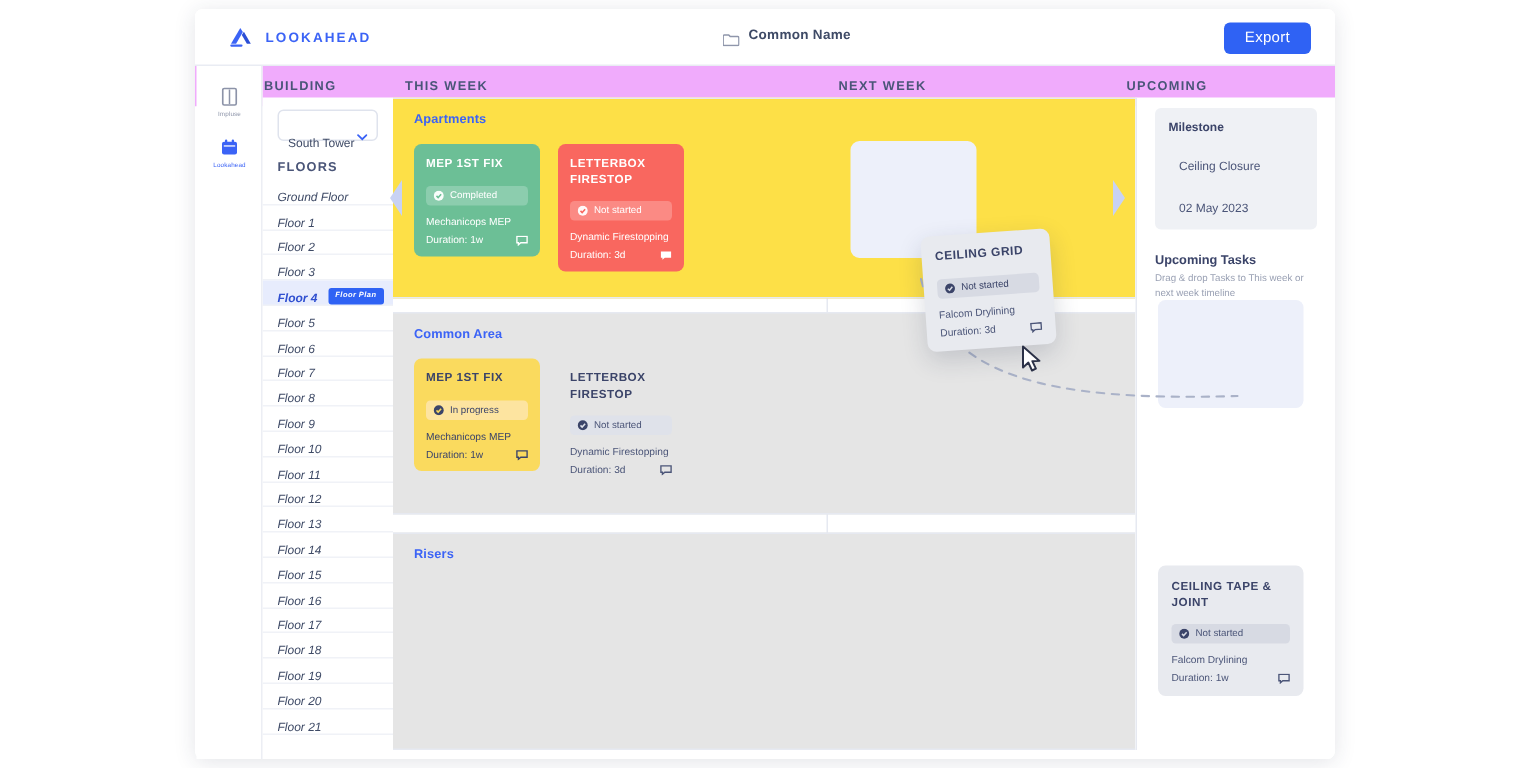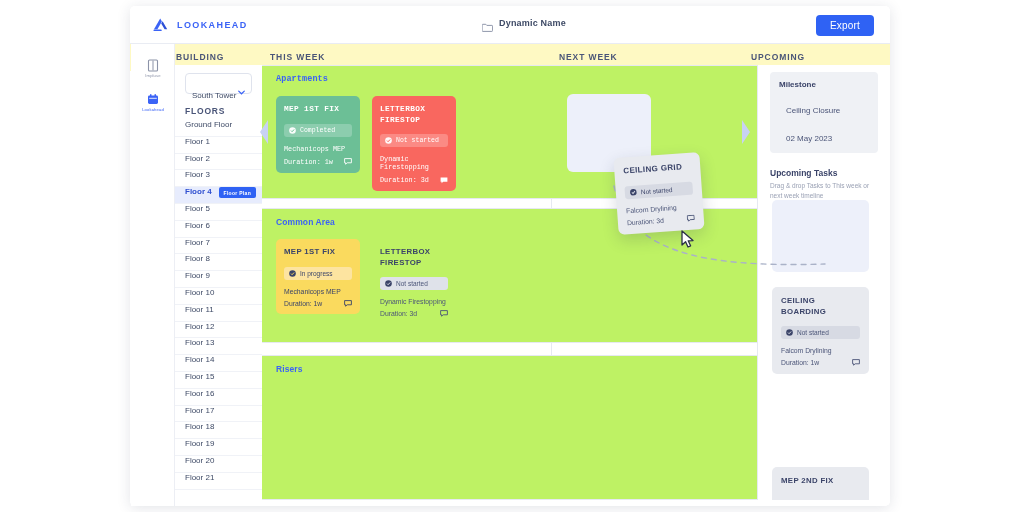--- a/index.html
+++ b/index.html
@@ -61,21 +61,21 @@
     font-family: "Liberation Sans", sans-serif;
     font-size: 10px; font-weight: normal;
     padding: 5px 14px; cursor: pointer;
     letter-spacing: .2px;
   }
 
   
   .colheader {
     position: absolute; left: 0; top: 38px;
     width: 760px; height: 27px;
-    background: #fef9c3;
+    background: #f0abfc;
   }
   .colheader .ch {
     position: absolute; top: 8px;
     font-size: 8.5px; font-weight: bold;
     color: #4a5578; letter-spacing: .9px;
   }
   .ch-building { left: 46px; }
   .ch-this     { left: 140px; }
   .ch-next     { left: 429px; }
   .ch-upcoming { left: 621px; }
@@ -123,26 +123,27 @@
   .select-value { font-size: 8px; color: #3e4a66; margin-top: 24px; }
   .chev { width: 7px; height: 5px; display: block; }
   .floors-title {
     margin: 12px 0 4px 10px;
     font-size: 8.5px; font-weight: bold;
     color: #4a5578; letter-spacing: .8px;
   }
   .floor-list { margin: 0; padding: 0; list-style: none; }
   .floor-row {
     height: 16.8px;
-    display: flex; align-items: flex-start;
+    display: flex; align-items: flex-end;
     justify-content: space-between;
     padding: 0 6px 0 10px;
     font-size: 8px; color: #3e4a66;
     border-bottom: 1px solid #f0f2f7;
     cursor: pointer;
+    font-style: italic;
   }
   .floor-row.selected {
     background: #e7ecfd; color: #2f4fd0; font-weight: bold;
   }
   .floorplan-badge {
     background: #2f62f4; color: #fff;
     font-size: 5px; font-weight: bold;
     padding: 2.5px 5px; border-radius: 2px;
     letter-spacing: .3px;
   }
@@ -154,25 +155,25 @@
     background: #ffffff;
     overflow: hidden;
   }
   .divider-v {
     position: absolute; top: 0; width: 1px; height: 435px;
     background: #e6e9f1;
   }
 
   .group {
     position: absolute; left: 0; width: 495px;
-    background: #bef264;
+    background: #e5e5e5;
     border-top: 1px solid #e6e9f1;
     border-bottom: 1px solid #e6e9f1;
   }
-  .group.white { background: #bef264; font-family: Liberation Mono, monospace; }
+  .group.white { background: #fde047; }
   .group-title {
     position: absolute; left: 14px; top: 8px;
     font-size: 8.5px; font-weight: bold;
     color: #3b63f6; letter-spacing: .1px;
   }
 
   
   .card {
     position: absolute;
     width: 84px; border-radius: 5px;
@@ -342,21 +343,21 @@
         </span>
         <span class="logo-text">LOOKAHEAD</span>
       </div>
 
       <div class="project-chip">
         <span class="folder-icon">
           <svg viewBox="0 0 11 10" width="11" height="10">
             <path d="M.8 2.3h3l1 1.1h5.1c.4 0 .7.3.7.7v4.6c0 .4-.3.7-.7.7H.8a.7.7 0 0 1-.7-.7V3a.7.7 0 0 1 .7-.7Z" fill="none" stroke="#8f96ab" stroke-width="1"></path>
           </svg>
         </span>
-        <span class="project-name">Dynamic Name</span>
+        <span class="project-name">Common Name</span>
       </div>
 
       <button class="export-btn">Export</button>
     </div>
 
     <div class="colheader">
       <span class="ch ch-building">BUILDING</span>
       <span class="ch ch-this">THIS WEEK</span>
       <span class="ch ch-next">NEXT WEEK</span>
       <span class="ch ch-upcoming">UPCOMING</span>
@@ -571,46 +572,43 @@
       <div class="ms-label">Milestone</div>
       <div class="ms-line">Ceiling Closure</div>
       <div class="ms-line">02 May 2023</div>
     </div>
 
     <div class="up-tasks-title">Upcoming Tasks</div>
     <div class="up-tasks-hint">Drag &amp; drop Tasks to This week or next week timeline</div>
 
     <div class="up-ghost" style="top:135px; height:72px;"></div>
 
-    <div class="up-card" style="top:222px;">
-      <div class="card-title">CEILING BOARDING</div>
+
+    <div class="up-card" style="top:312px;">
+      <div class="card-title">CEILING TAPE &amp; JOINT</div>
       <div class="status-pill">
         <span class="pill-ic">
           <svg viewBox="0 0 7 7" width="7" height="7">
               <circle cx="3.5" cy="3.5" r="3.3" fill="#3b4469"></circle>
               <path d="M2 3.6 3.1 4.7 5.1 2.5" fill="none" stroke="#d7dae3" stroke-width="1"></path>
             </svg>
         </span>
         <span>Not started</span>
       </div>
       <div class="card-sub">Falcom Drylining</div>
       <div class="card-foot">
         <span>Duration: 1w</span>
         <span class="bub">
           <svg viewBox="0 0 8 7" width="8" height="7">
               <path d="M.6.6h6.8v4.2H3.2L1.6 6.2V4.8H.6Z" fill="none" stroke="#4b5578" stroke-width=".9"></path>
             </svg>
         </span>
       </div>
     </div>
 
-
-    <div class="up-card" style="top:402px; height:40px;">
-      <div class="card-title">MEP 2ND FIX</div>
-    </div>
   </div>
 
   <svg class="drag-path" width="230" height="90" viewBox="0 0 230 90">
     <path d="M14 6 C 30 70, 95 88, 225 84" fill="none" stroke="#aab2c8" stroke-width="1.4" stroke-dasharray="5 5" stroke-linecap="round"></path>
   </svg>
 
   <div class="drag-card">
     <div class="card-title">CEILING GRID</div>
     <div class="status-pill">
       <span class="pill-ic">

